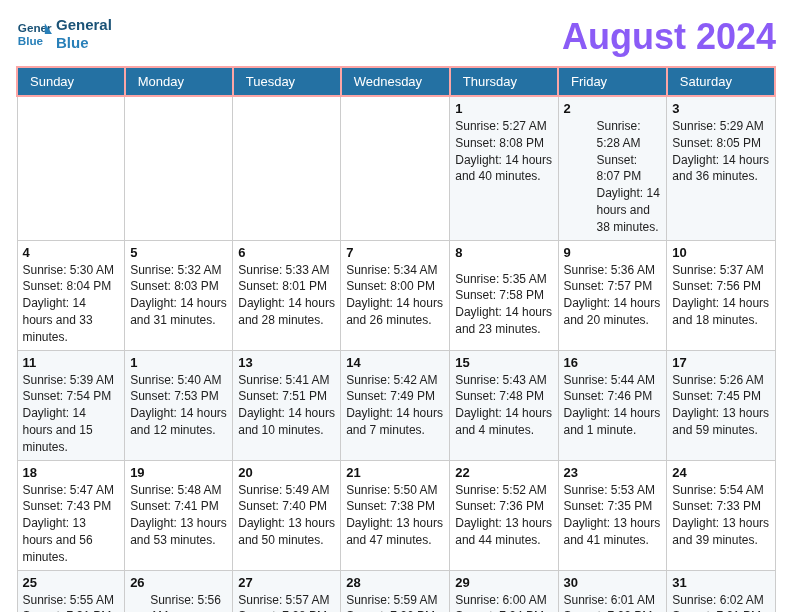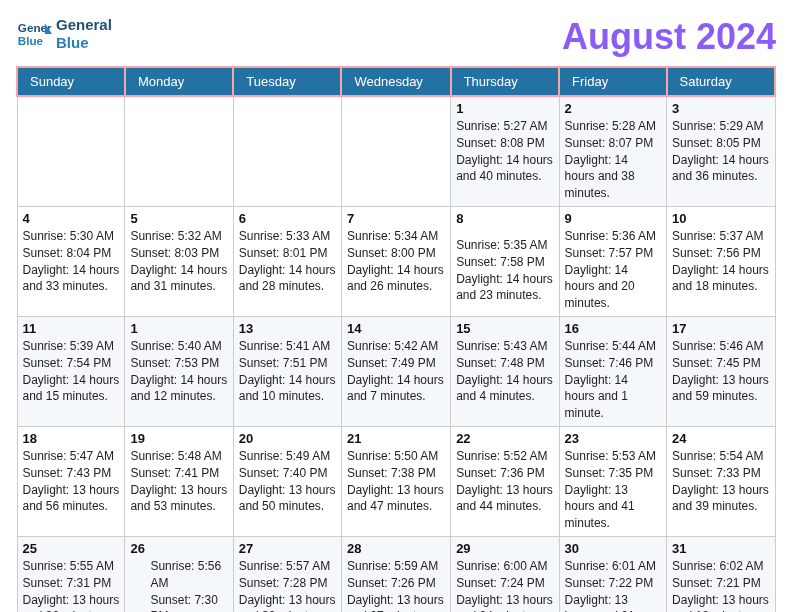--- a/index.html
+++ b/index.html
@@ -116,21 +116,21 @@
         <td class="empty"></td>
         <td class="empty"></td>
         <td>
           <div class="day-num">1</div>
           <div class="day-info" style="white-space: pre-line;">Sunrise: 5:27 AM
 Sunset: 8:08 PM
 Daylight: 14 hours and 40 minutes.</div>
         </td>
         <td>
           <div class="day-num">2</div>
-          <div class="day-info" style="white-space: pre-line;">Sunrise: 5:28 AM
+          <div class="day-info" style="white-space: pre-line; margin-left: 33px;">Sunrise: 5:28 AM
 Sunset: 8:07 PM
 Daylight: 14 hours and 38 minutes.</div>
         </td>
         <td>
           <div class="day-num">3</div>
           <div class="day-info" style="white-space: pre-line;">Sunrise: 5:29 AM
 Sunset: 8:05 PM
 Daylight: 14 hours and 36 minutes.</div>
         </td>
       </tr>
@@ -210,21 +210,21 @@
 Daylight: 14 hours and 4 minutes.</div>
         </td>
         <td>
           <div class="day-num">16</div>
           <div class="day-info" style="white-space: pre-line;">Sunrise: 5:44 AM
 Sunset: 7:46 PM
 Daylight: 14 hours and 1 minute.</div>
         </td>
         <td>
           <div class="day-num">17</div>
-          <div class="day-info" style="white-space: pre-line;">Sunrise: 5:46 AM
+          <div class="day-info" style="white-space: pre-line;">Sunrise: 5:26 AM
 Sunset: 7:45 PM
 Daylight: 13 hours and 59 minutes.</div>
         </td>
       </tr>
       <tr>
         <td>
           <div class="day-num">18</div>
           <div class="day-info" style="white-space: pre-line;">Sunrise: 5:47 AM
 Sunset: 7:43 PM
 Daylight: 13 hours and 56 minutes.</div>

